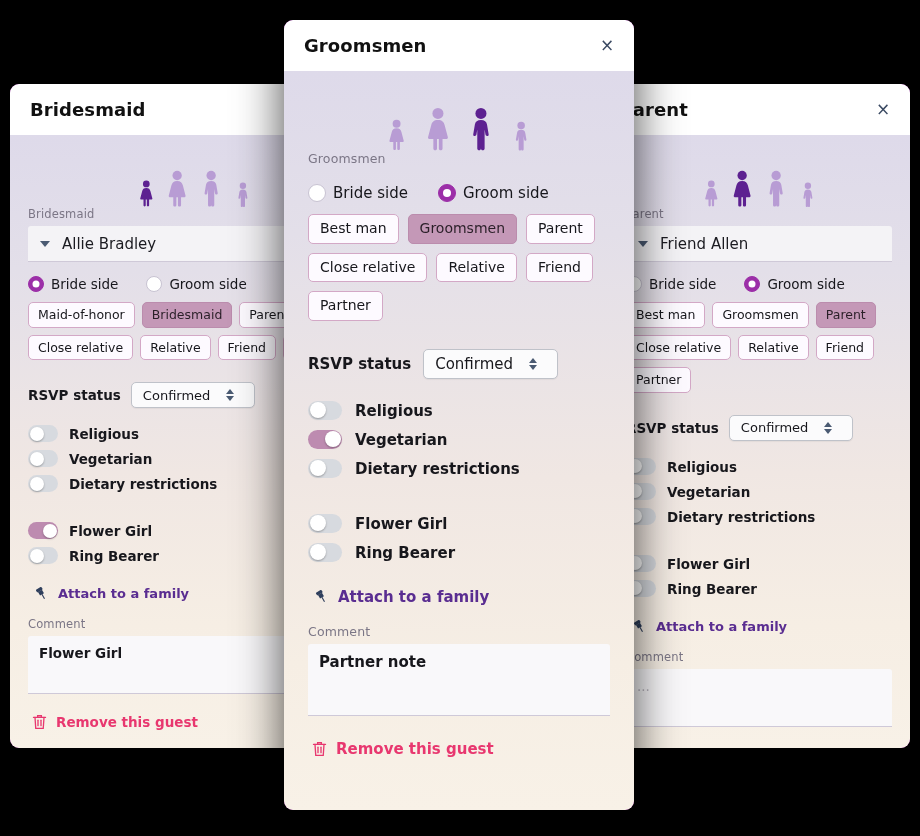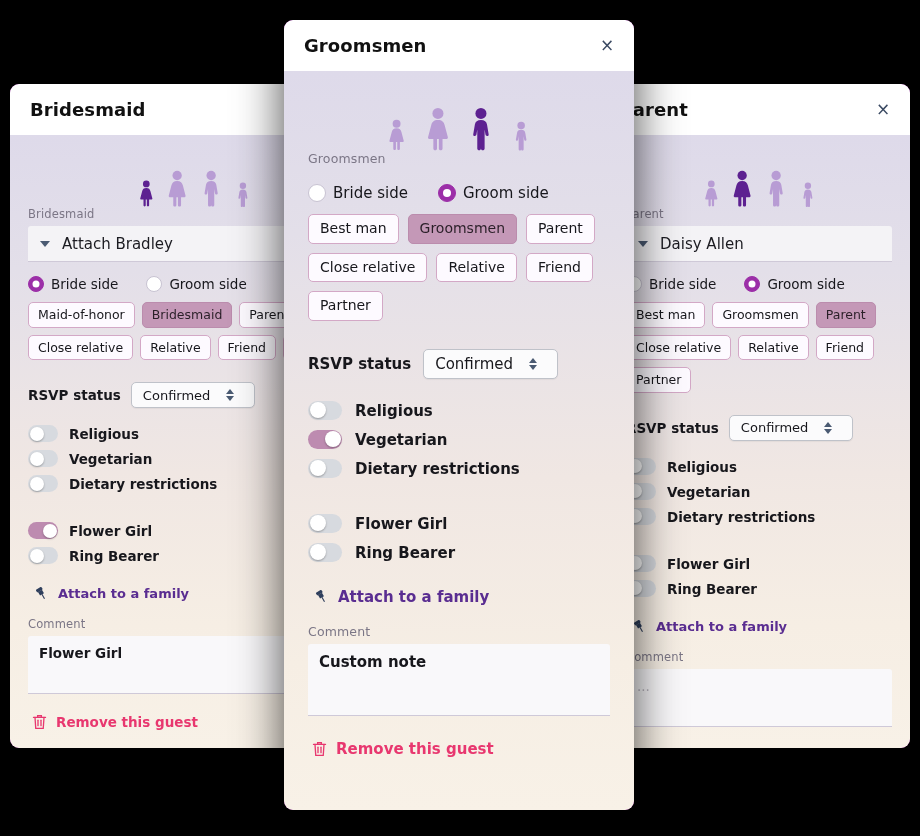--- a/index.html
+++ b/index.html
@@ -235,21 +235,21 @@
             <path d="M13 14 C9 14 7 15.6 6.4 19 L4.6 29.5 C4.4 30.8 5.2 31.6 6.3 31.6 C7.3 31.6 7.9 31 8.1 30 L9 24.5 L9 45 C9 46.2 9.9 47 11.1 47 C12.2 47 13 46.2 13 45 L13 34 L13 45 C13 46.2 13.8 47 14.9 47 C16.1 47 17 46.2 17 45 L17 24.5 L17.9 30 C18.1 31 18.7 31.6 19.7 31.6 C20.8 31.6 21.6 30.8 21.4 29.5 L19.6 19 C19 15.6 17 14 13 14 Z" fill="#b89cd4"></path>
           </svg>
           <svg class="fig" width="13.8" height="25.5" viewBox="0 0 26 48">
             <circle cx="13" cy="7" r="6" fill="#b89cd4"></circle>
             <path d="M13 14 C9 14 7 15.6 6.4 19 L4.6 29.5 C4.4 30.8 5.2 31.6 6.3 31.6 C7.3 31.6 7.9 31 8.1 30 L9 24.5 L9 45 C9 46.2 9.9 47 11.1 47 C12.2 47 13 46.2 13 45 L13 34 L13 45 C13 46.2 13.8 47 14.9 47 C16.1 47 17 46.2 17 45 L17 24.5 L17.9 30 C18.1 31 18.7 31.6 19.7 31.6 C20.8 31.6 21.6 30.8 21.4 29.5 L19.6 19 C19 15.6 17 14 13 14 Z" fill="#b89cd4"></path>
           </svg>
         </div>
         <div class="field-label">Bridesmaid</div>
         <div class="name-box">
           <span class="caret"></span>
-          <span class="name-text">Attach Bradley</span>
+          <span class="name-text">Allie Bradley</span>
           <span class="bouquet"><svg width="20" height="24" viewBox="0 0 20 24">
               <circle cx="5" cy="5" r="3.1" fill="none" stroke="#9e5fc9" stroke-width="1.3"></circle>
               <circle cx="10" cy="3.4" r="3.1" fill="none" stroke="#9e5fc9" stroke-width="1.3"></circle>
               <circle cx="15" cy="5" r="3.1" fill="none" stroke="#9e5fc9" stroke-width="1.3"></circle>
               <circle cx="7.3" cy="8.6" r="3.1" fill="none" stroke="#9e5fc9" stroke-width="1.3"></circle>
               <circle cx="12.7" cy="8.6" r="3.1" fill="none" stroke="#9e5fc9" stroke-width="1.3"></circle>
               <path d="M4.4 11 L15.6 11 L10 22 Z" fill="none" stroke="#9e5fc9" stroke-width="1.3" stroke-linejoin="round"></path>
             </svg></span>
         </div>
         <div class="radio-row">
@@ -351,21 +351,21 @@
             <path d="M13 14 C9 14 7 15.6 6.4 19 L4.6 29.5 C4.4 30.8 5.2 31.6 6.3 31.6 C7.3 31.6 7.9 31 8.1 30 L9 24.5 L9 45 C9 46.2 9.9 47 11.1 47 C12.2 47 13 46.2 13 45 L13 34 L13 45 C13 46.2 13.8 47 14.9 47 C16.1 47 17 46.2 17 45 L17 24.5 L17.9 30 C18.1 31 18.7 31.6 19.7 31.6 C20.8 31.6 21.6 30.8 21.4 29.5 L19.6 19 C19 15.6 17 14 13 14 Z" fill="#b89cd4"></path>
           </svg>
           <svg class="fig" width="13.8" height="25.5" viewBox="0 0 26 48">
             <circle cx="13" cy="7" r="6" fill="#b89cd4"></circle>
             <path d="M13 14 C9 14 7 15.6 6.4 19 L4.6 29.5 C4.4 30.8 5.2 31.6 6.3 31.6 C7.3 31.6 7.9 31 8.1 30 L9 24.5 L9 45 C9 46.2 9.9 47 11.1 47 C12.2 47 13 46.2 13 45 L13 34 L13 45 C13 46.2 13.8 47 14.9 47 C16.1 47 17 46.2 17 45 L17 24.5 L17.9 30 C18.1 31 18.7 31.6 19.7 31.6 C20.8 31.6 21.6 30.8 21.4 29.5 L19.6 19 C19 15.6 17 14 13 14 Z" fill="#b89cd4"></path>
           </svg>
         </div>
         <div class="field-label">Parent</div>
         <div class="name-box">
           <span class="caret"></span>
-          <span class="name-text">Daisy Allen</span>
+          <span class="name-text">Friend Allen</span>
         </div>
         <div class="radio-row">
           <div class="radio-item">
             <span class="radio"></span>
             <span class="radio-label">Bride side</span>
           </div>
           <div class="radio-item">
             <span class="radio on"></span>
             <span class="radio-label">Groom side</span>
           </div>
@@ -522,21 +522,21 @@
             <g fill="#2f3f5c" transform="rotate(-30 8 8)">
               <rect x="4.5" y="1.5" width="7" height="3.4" rx="1"></rect>
               <rect x="5.6" y="4.7" width="4.8" height="4.4"></rect>
               <rect x="7.4" y="9" width="1.2" height="5.4"></rect>
             </g>
           </svg>
           <span class="attach-text">Attach to a family</span>
         </div>
         <div class="comment-wrap">
           <div class="field-label">Comment</div>
-          <div class="comment-box">Custom note</div>
+          <div class="comment-box">Partner note</div>
         </div>
         <div class="remove-row">
           <svg width="15" height="16" viewBox="0 0 16 17">
             <path d="M1.6 3.6 H14.4" stroke="#e8376f" stroke-width="1.4" fill="none" stroke-linecap="round"></path>
             <path d="M6 3.6 V1.8 H10 V3.6" stroke="#e8376f" stroke-width="1.4" fill="none" stroke-linecap="round"></path>
             <path d="M3.2 3.6 L4 15.2 H12 L12.8 3.6" stroke="#e8376f" stroke-width="1.4" fill="none" stroke-linecap="round"></path>
             <path d="M6.4 6.6 V12.4" stroke="#e8376f" stroke-width="1.4" fill="none" stroke-linecap="round"></path>
             <path d="M9.6 6.6 V12.4" stroke="#e8376f" stroke-width="1.4" fill="none" stroke-linecap="round"></path>
           </svg>
           <span class="remove-text">Remove this guest</span>

